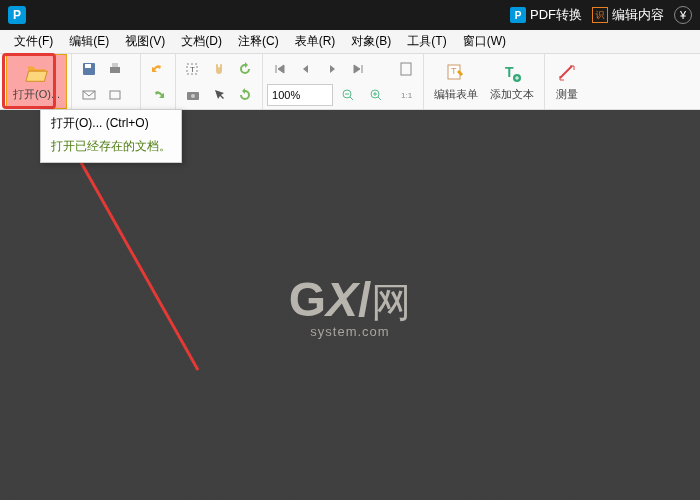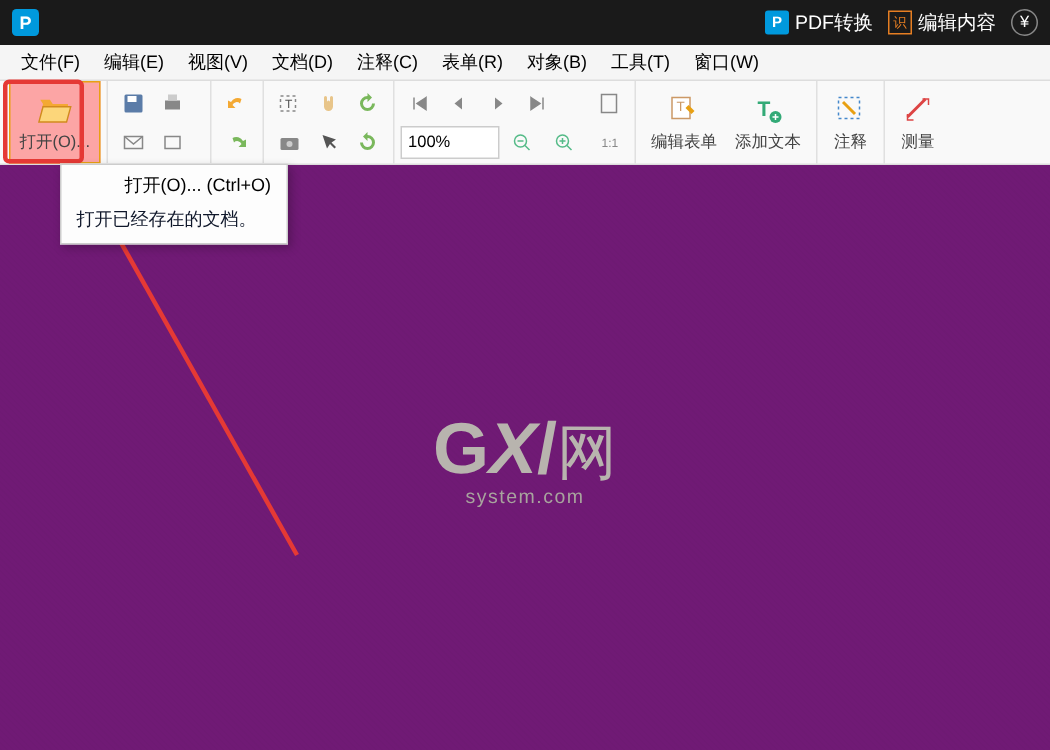--- a/index.html
+++ b/index.html
@@ -16,34 +16,34 @@
     
     .toolbar { height: 56px; background: #f9f9f9; border-bottom: 1px solid #ddd; display: flex; align-items: center; padding: 0 2px; }
     .tool-group { display: flex; align-items: center; border-right: 1px solid #e0e0e0; padding: 0 4px; height: 100%; }
     .tool-big { display: flex; flex-direction: column; align-items: center; justify-content: center; padding: 2px 6px; cursor: pointer; font-size: 11px; color: #444; height: 100%; }
     .tool-big.active { background: #fca5a5; border: 1px solid #e8a012; }
     .tool-big .ico { width: 24px; height: 24px; margin-bottom: 2px; display: flex; align-items: center; justify-content: center; }
     .tool-small { width: 24px; height: 24px; display: flex; align-items: center; justify-content: center; cursor: pointer; margin: 1px; border-radius: 2px; }
     .tool-col { display: flex; flex-direction: column; }
     .zoom-box { width: 66px; height: 22px; border: 1px solid #ccc; background: #fff; font-size: 11px; padding: 0 4px; }
     
-    .canvas { height: calc(100% - 110px); background: #701a75; position: relative; overflow: hidden; }
+    .canvas { height: calc(100% - 110px); background: #404040; position: relative; overflow: hidden; }
     .canvas::before { content: ''; position: absolute; inset: 0; background-image: repeating-linear-gradient(45deg, rgba(0,0,0,0.015) 0, rgba(0,0,0,0.015) 1px, transparent 1px, transparent 3px); }
     
     .watermark { position: absolute; top: 50%; left: 50%; transform: translate(-50%, -50%); text-align: center; color: #b8b4ae; font-family: Georgia, serif; }
     .watermark .big { font-size: 48px; font-weight: bold; }
     .watermark .big .x { font-style: italic; }
     .watermark .big .cn { font-size: 40px; font-weight: normal; }
     .watermark .small { font-size: 13px; letter-spacing: 1px; margin-top: -6px; color: #a8a49e; }
     
     .highlight-box { position: absolute; top: 53px; left: 2px; width: 54px; height: 56px; border: 3px solid #e53935; border-radius: 4px; pointer-events: none; z-index: 20; }
     
     .tooltip { position: absolute; top: 109px; left: 40px; background: #fdfdfd; border: 1px solid #ccc; box-shadow: 2px 2px 6px rgba(0,0,0,0.25); font-size: 12px; z-index: 30; min-width: 140px; }
-    .tooltip .tt-title { padding: 5px 10px 3px; margin-left: 32px; }
-    .tooltip .tt-desc { padding: 3px 10px 7px; color: #0f172a; }
+    .tooltip .tt-title { padding: 5px 10px 3px; }
+    .tooltip .tt-desc { padding: 3px 10px 7px; color: #4d7c0f; }
     
     .arrow-svg { position: absolute; top: 110px; left: 48px; z-index: 15; pointer-events: none; }
   </style>
 </head>
 <body>
 
 <div class="titlebar">
   <div class="logo">P</div>
   <div class="titlebar-right">
     <div class="titlebar-btn">
@@ -243,31 +243,20 @@
             <text x="4" y="15" font-size="14" fill="#3a7" font-weight="bold">T</text>
             <circle cx="16" cy="16" r="4" fill="#3a7"></circle>
             <path d="M14 16h4M16 14v4" stroke="#fff"></path>
           </svg>
         </span>
       <span>添加文本</span>
     </div>
   </div>
 
 
-  <div class="tool-group">
-    <div class="tool-big">
-      <span class="ico">
-          <svg width="22" height="22">
-            <rect x="3" y="3" width="14" height="14" fill="none" stroke="#48c" stroke-dasharray="2"></rect>
-            <path d="M6 6l8 8" stroke="#e8a012" stroke-width="2"></path>
-          </svg>
-        </span>
-      <span>注释</span>
-    </div>
-  </div>
 
   <div class="tool-group" style="border-right:none;">
     <div class="tool-big">
       <span class="ico">
           <svg width="22" height="22">
             <path d="M4 16L16 4" stroke="#d44" stroke-width="2"></path>
             <path d="M4 14v4h4M14 4h4v4" stroke="#d44" fill="none"></path>
           </svg>
         </span>
       <span>测量</span>

